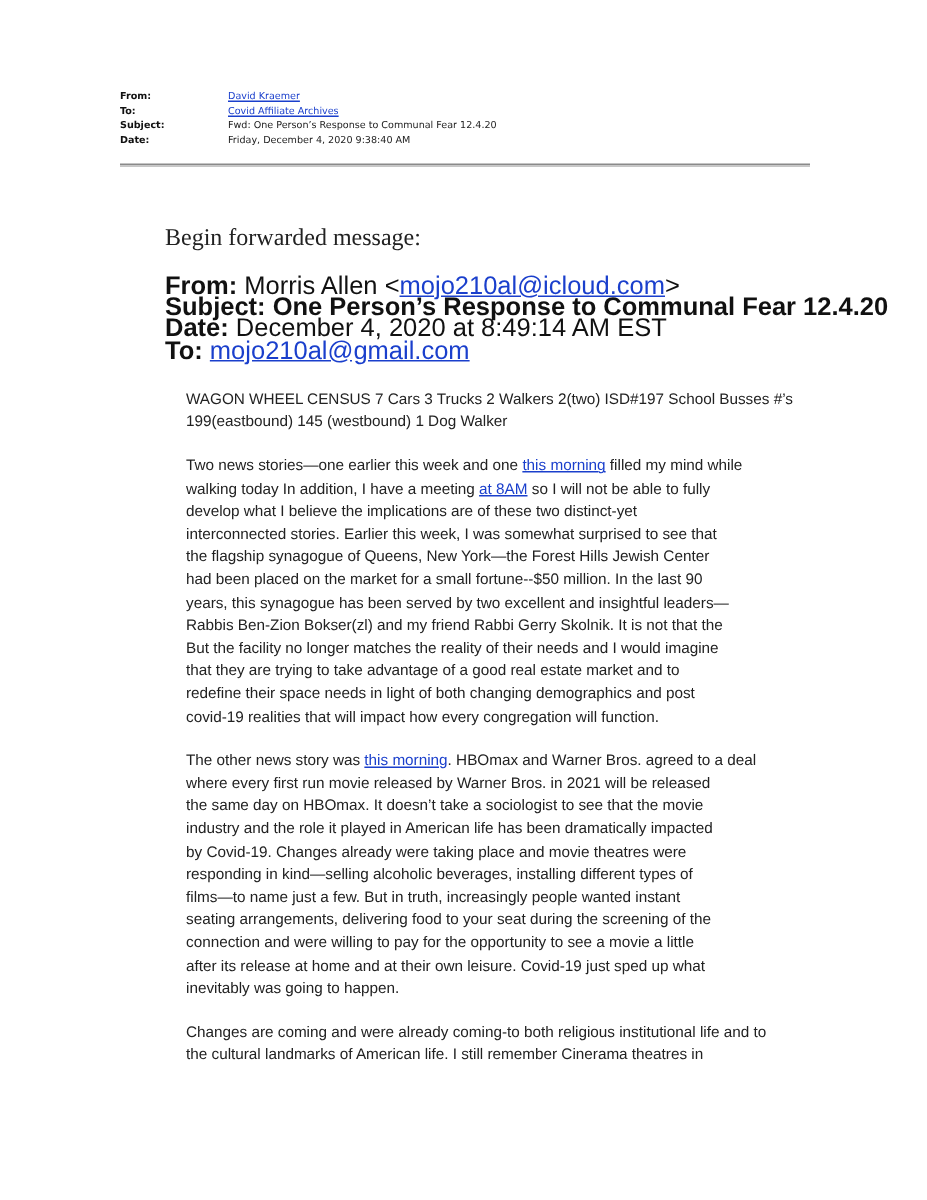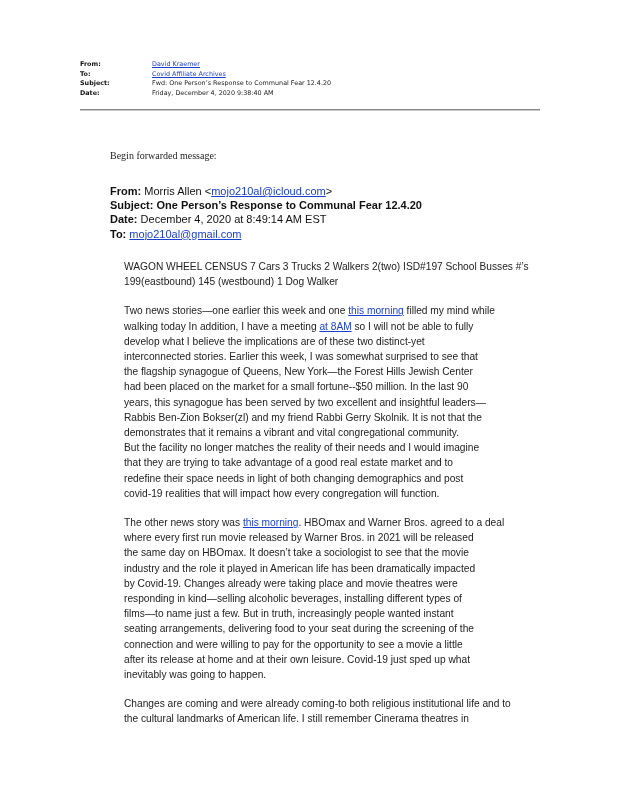--- a/index.html
+++ b/index.html
@@ -8,22 +8,22 @@
 
   
   .hdr { position: absolute; left: 80px; top: 60px; font-family: "DejaVu Sans", sans-serif; font-size: 6.4px; line-height: 9.6px; }
   .hdr-row { display: flex; height: 9.6px; }
   .hdr-label { width: 72px; font-weight: bold; color: #111; }
   .hdr-val { color: #222; }
   .hdr-val a { color: #1a3fcc; text-decoration: underline; }
   .divider { position: absolute; left: 80px; top: 109px; width: 460px; height: 1px; background: #8a8a8a; border-bottom: 1px solid #c8c8c8; }
 
   
-  .fwd-intro { position: absolute; left: 110px; top: 150px; font-family: "Liberation Serif", serif; font-size: 10px; color: #222; }
-  .fwd-hdr { position: absolute; left: 110px; top: 184px; font-family: "Liberation Sans", sans-serif; font-size: 11px; line-height: 14.2px; color: #111; }
+  .fwd-intro { position: absolute; left: 110px; top: 150px; font-family: "Liberation Serif", serif; font-size: 16px; color: #222; }
+  .fwd-hdr { position: absolute; left: 110px; top: 184px; font-family: "Liberation Sans", sans-serif; font-size: 17px; line-height: 14.2px; color: #111; }
   .fwd-hdr b { font-weight: bold; }
   .fwd-hdr a { color: #1a3fcc; text-decoration: underline; }
 
   
   .body { position: absolute; left: 124px; top: 259px; width: 420px; font-family: "Liberation Sans", sans-serif; font-size: 10.2px; line-height: 15.2px; color: #222; }
   .census { margin: 0 0 14px 0; }
   .para { margin: 4px 0 14px 0; padding-left: 36px; text-indent: -36px; }
   .para a { color: #1a3fcc; text-decoration: underline; }
   .para span.line { display: block; white-space: nowrap; }
 </style>
@@ -78,21 +78,20 @@
 
     <div class="para">
       <span class="line"><span>Two news stories—one earlier this week and one </span><a>this morning</a><span> filled my mind while</span></span>
       <span class="line"><span>walking today  In addition, I have a meeting </span><a>at 8AM</a><span> so I will not be able to fully</span></span>
       <span class="line">develop what I believe the implications are of these two distinct-yet</span>
       <span class="line">interconnected stories.  Earlier this week, I was somewhat surprised to see that</span>
       <span class="line">the flagship synagogue of Queens, New York—the Forest Hills Jewish Center</span>
       <span class="line">had been placed on the market for a small fortune--$50 million.  In the last 90</span>
       <span class="line">years, this synagogue has been served by two excellent and insightful leaders—</span>
       <span class="line">Rabbis Ben-Zion Bokser(zl) and my friend Rabbi Gerry Skolnik. It is not that  the</span>
-      <span class="line">demonstrates that it remains a vibrant and vital congregational community.</span>
       <span class="line">But the facility no longer matches the reality of their needs and I would imagine</span>
       <span class="line">that they are trying to take advantage of a good real estate market and to</span>
       <span class="line">redefine their space needs in light of both changing demographics and post</span>
       <span class="line">covid-19 realities that will impact how every congregation will function.</span>
     </div>
 
     <div class="para">
       <span class="line"><span>The other news story was </span><a>this morning</a><span>. HBOmax and Warner Bros. agreed to a deal</span></span>
       <span class="line">where every first run movie released by Warner Bros. in 2021 will be released</span>
       <span class="line">the same day on HBOmax.  It doesn’t take a sociologist to see that the movie</span>

